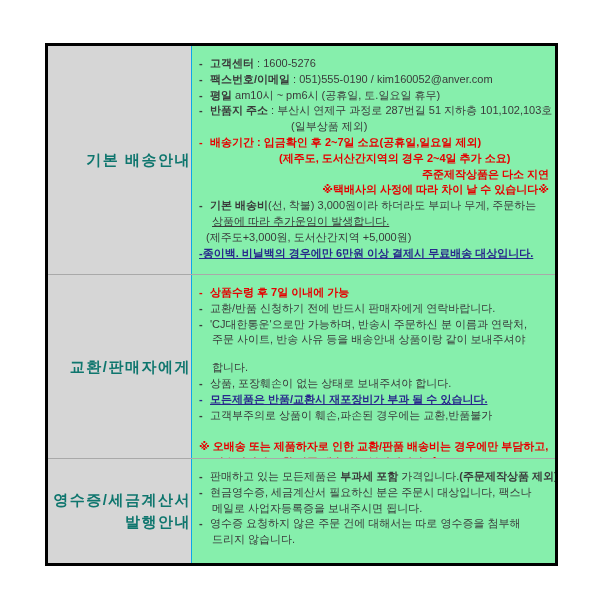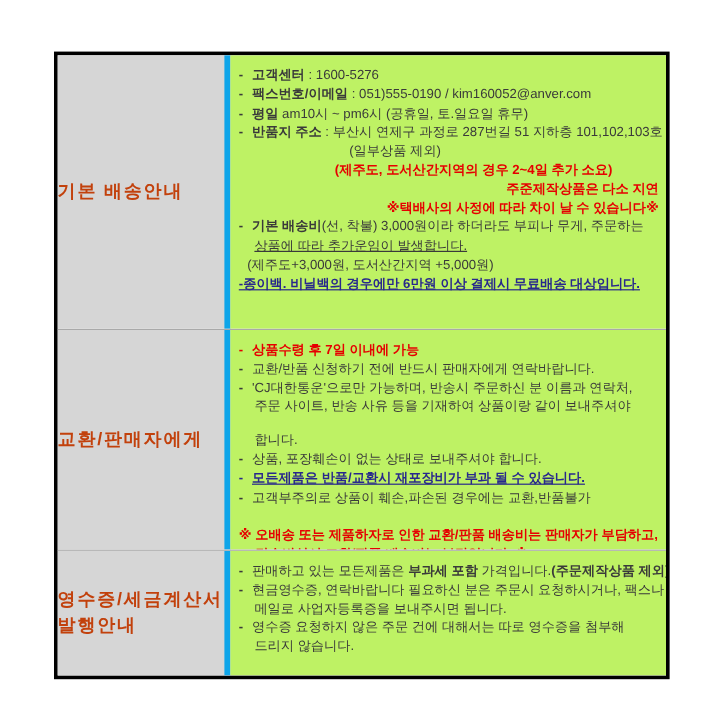--- a/index.html
+++ b/index.html
@@ -10,26 +10,26 @@
   .info-table{
     position:absolute;left:45px;top:43px;width:513px;height:523px;
     box-sizing:border-box;border:3px solid #000000;background:#f1f1f1;
     display:flex;flex-direction:column;
   }
   .trow{display:flex;border-bottom:1px solid #a9a9a9;box-sizing:border-box;overflow:hidden;}
   .trow:nth-child(1){height:229px;}
   .trow:nth-child(2){height:184px;}
   .trow:nth-child(3){flex:1;border-bottom:none;}
   .hcell{
-    width:144px;flex:0 0 144px;background:#d6d6d6;border-right:5px solid #0ea5e9;
-    display:flex;flex-direction:column;justify-content:center;align-items:flex-start;
-    font-weight:bold;font-size:15px;color:#c2410c;letter-spacing:1.5px;line-height:22px;
+    width:144px;flex:0 0 144px;background:#d6d6d6;border-right:1px solid #0ea5e9;
+    display:flex;flex-direction:column;justify-content:center;align-items:flex-end;
+    font-weight:bold;font-size:15px;color:#0f766e;letter-spacing:1.5px;line-height:22px;
     box-sizing:border-box;text-align:center;
   }
-  .ccell{flex:1;background:#bef264;padding:10px 6px 0 7px;box-sizing:border-box;overflow:hidden;}
+  .ccell{flex:1;background:#86efac;padding:10px 6px 0 7px;box-sizing:border-box;overflow:hidden;}
   .line{font-size:11px;line-height:15.8px;color:var(--text,#3a3a3a);white-space:nowrap;}
   .line.red{color:var(--red,#e60000);font-weight:bold;}
   .line.navy{color:var(--navy,#28288c);font-weight:bold;}
   .line .b{font-weight:bold;}
   .line .txt.ul{text-decoration:underline;}
   .line.spacer{height:15.8px;}
   .bullet{display:inline-block;width:11px;font-weight:bold;}
 </style>
 </head>
 <body>
@@ -39,54 +39,55 @@
       <div class="trow">
         <div class="hcell">
           <div class="hline">기본 배송안내</div>
         </div>
         <div class="ccell">
           <div class="line"><span class="bullet">-</span><span class="txt"><span class="b">고객센터</span><span> : 1600-5276</span></span></div>
           <div class="line"><span class="bullet">-</span><span class="txt"><span class="b">팩스번호/이메일</span><span> : 051)555-0190 / kim160052@anver.com</span></span></div>
           <div class="line"><span class="bullet">-</span><span class="txt"><span class="b">평일</span><span> am10시 ~ pm6시 (공휴일, 토.일요일 휴무)</span></span></div>
           <div class="line"><span class="bullet">-</span><span class="txt"><span class="b">반품지 주소</span><span> : 부산시 연제구 과정로 287번길 51 지하층 101,102,103호</span></span></div>
           <div class="line" style="padding-left: 92px;"><span class="txt"><span>(일부상품 제외)</span></span></div>
+          <div class="line red"><span class="bullet">-</span><span class="txt"><span>배송기간 : 입금확인 후 2~7일 소요(공휴일,일요일 제외)</span></span></div>
           <div class="line red" style="padding-left: 80px;"><span class="txt"><span>(제주도, 도서산간지역의 경우 2~4일 추가 소요)</span></span></div>
           <div class="line red" style="padding-left: 95px; text-align: right;"><span class="txt"><span>주준제작상품은 다소 지연</span></span></div>
           <div class="line red" style="padding-left: 85px; text-align: right;"><span class="txt"><span>※택배사의 사정에 따라 차이 날 수 있습니다※</span></span></div>
           <div class="line"><span class="bullet">-</span><span class="txt"><span class="b">기본 배송비</span><span>(선, 착불) 3,000원이라 하더라도 부피나 무게, 주문하는</span></span></div>
           <div class="line" style="padding-left: 13px; text-decoration: underline;"><span class="txt"><span>상품에 따라 추가운임이 발생합니다.</span></span></div>
           <div class="line" style="padding-left: 7px;"><span class="txt"><span>(제주도+3,000원, 도서산간지역 +5,000원)</span></span></div>
           <div class="line navy"><span class="txt ul"><span>-종이백. 비닐백의 경우에만 6만원 이상 결제시 무료배송 대상입니다.</span></span></div>
         </div>
       </div>
       <div class="trow">
         <div class="hcell">
           <div class="hline">교환/판매자에게</div>
         </div>
         <div class="ccell">
           <div class="line red"><span class="bullet">-</span><span class="txt"><span>상품수령 후 7일 이내에 가능</span></span></div>
           <div class="line"><span class="bullet">-</span><span class="txt"><span>교환/반품 신청하기 전에 반드시 판매자에게 연락바랍니다.</span></span></div>
           <div class="line"><span class="bullet">-</span><span class="txt"><span>'CJ대한통운'으로만 가능하며, 반송시 주문하신 분 이름과 연락처,</span></span></div>
-          <div class="line" style="padding-left: 13px;"><span class="txt"><span>주문 사이트, 반송 사유 등을 기재하여 상품이랑 같이 보내주셔야</span></span></div>
+          <div class="line" style="padding-left: 13px;"><span class="txt"><span>주문 사이트, 반송 사유 등을 배송안내 상품이랑 같이 보내주셔야</span></span></div>
           <div class="line" style="padding-left: 13px; margin-top: 12px;"><span class="txt"><span>합니다.</span></span></div>
           <div class="line"><span class="bullet">-</span><span class="txt"><span>상품, 포장훼손이 없는 상태로 보내주셔야 합니다.</span></span></div>
           <div class="line navy"><span class="bullet">-</span><span class="txt ul"><span>모든제품은 반품/교환시 재포장비가 부과 될 수 있습니다.</span></span></div>
           <div class="line"><span class="bullet">-</span><span class="txt"><span>고객부주의로 상품이 훼손,파손된 경우에는 교환,반품불가</span></span></div>
           <div class="line spacer"></div>
-          <div class="line red"><span class="txt"><span>※ 오배송 또는 제품하자로 인한 교환/판품 배송비는 판매자가 부담하고,</span></span></div>
+          <div class="line red"><span class="txt"><span>※ 오배송 또는 제품하자로 인한 교환/판품 배송비는 경우에만 부담하고,</span></span></div>
           <div class="line red" style="padding-left: 14px;"><span class="txt"><span>단순변심시 교환/판품 배송비는 부담입니다. ※</span></span></div>
         </div>
       </div>
       <div class="trow">
         <div class="hcell">
           <div class="hline">영수증/세금계산서</div>
           <div class="hline">발행안내</div>
         </div>
         <div class="ccell">
           <div class="line"><span class="bullet">-</span><span class="txt"><span>판매하고 있는 모든제품은 </span><span class="b">부과세 포함</span><span> 가격입니다.</span><span class="b">(주문제작상품 제외)</span></span></div>
-          <div class="line"><span class="bullet">-</span><span class="txt"><span>현금영수증, 연락바랍니다 필요하신 분은 주문시 요청하시거나, 팩스나</span></span></div>
+          <div class="line"><span class="bullet">-</span><span class="txt"><span>현금영수증, 세금계산서 필요하신 분은 주문시 대상입니다, 팩스나</span></span></div>
           <div class="line" style="padding-left: 13px;"><span class="txt"><span>메일로 사업자등록증을 보내주시면 됩니다.</span></span></div>
           <div class="line"><span class="bullet">-</span><span class="txt"><span>영수증 요청하지 않은 주문 건에 대해서는 따로 영수증을 첨부해</span></span></div>
           <div class="line" style="padding-left: 13px;"><span class="txt"><span>드리지 않습니다.</span></span></div>
         </div>
       </div>
     </div>
 </div>
 
 </body></html>

